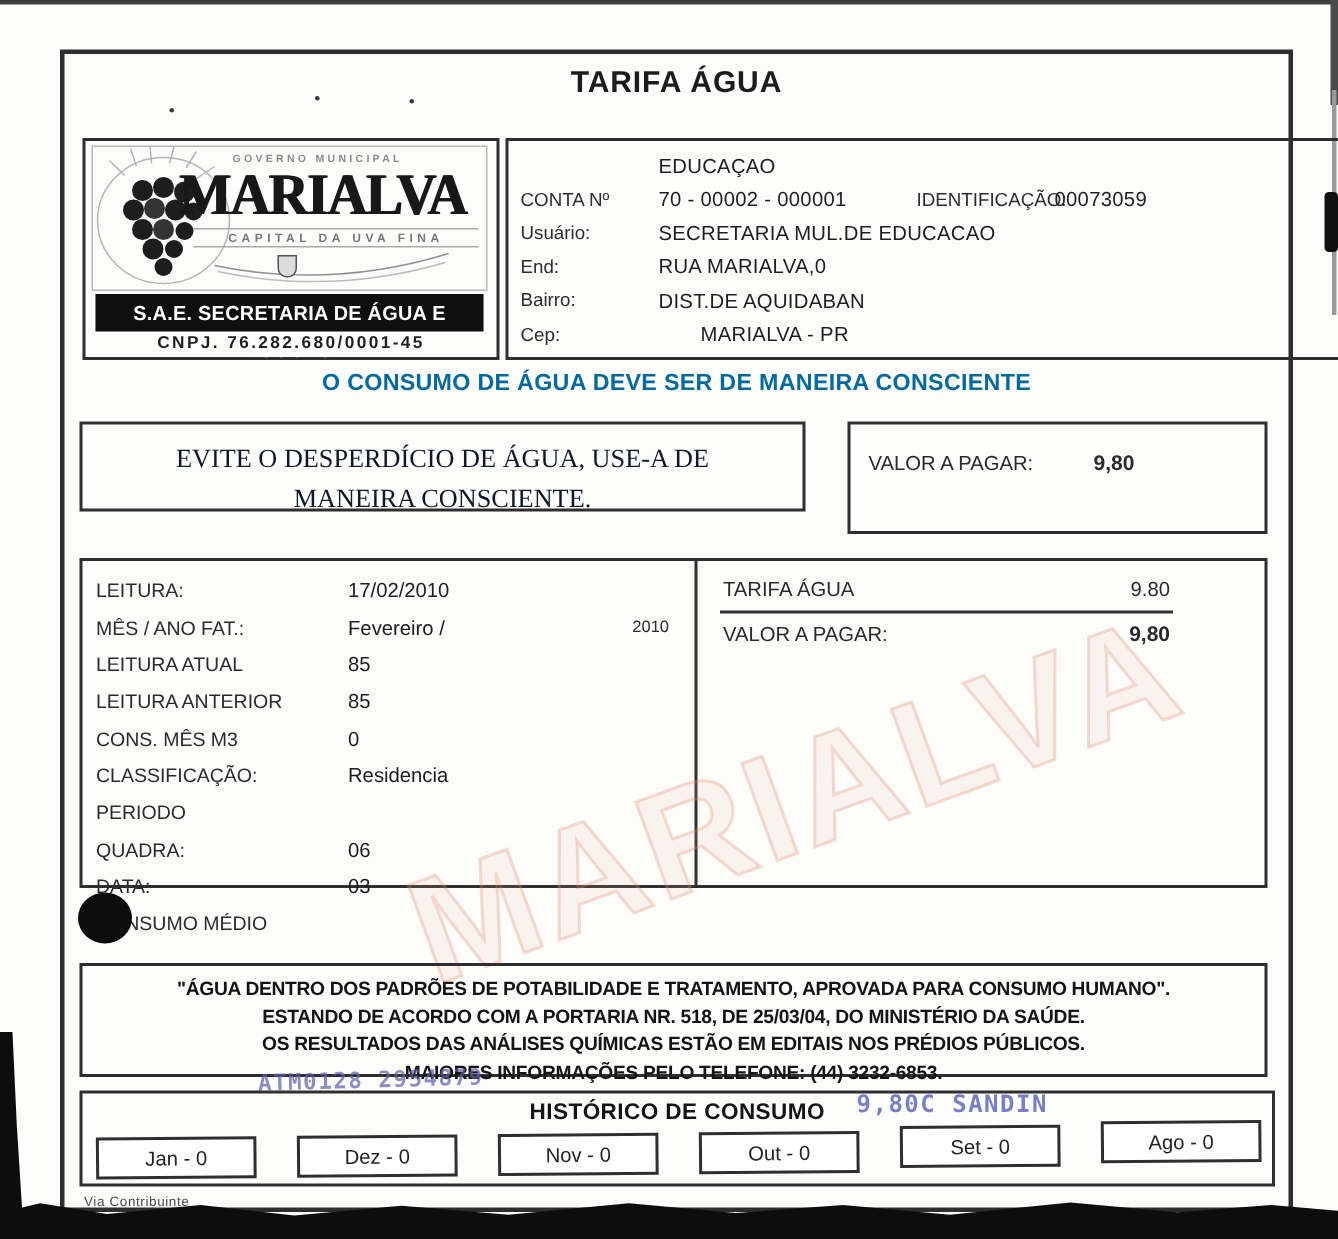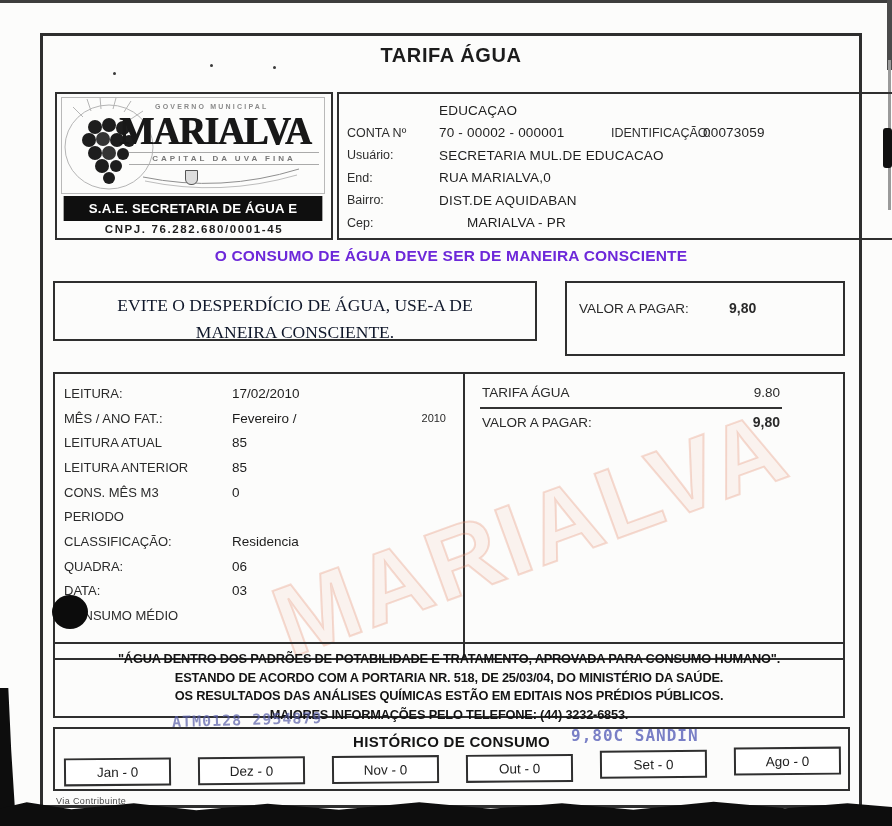--- a/index.html
+++ b/index.html
@@ -43,33 +43,33 @@
   
   .info-box { left:337px; top:92px; width:617px; height:148px; padding:5px 0 0 8px; }
   .info-row { display:flex; align-items:center; height:22.5px; }
   .info-row .lbl { width:92px; font-size:12.5px; color:#2d2d2d; }
   .info-row .val { font-size:13.5px; color:#1e1e1e; letter-spacing:.2px; }
   .val-conta { width:172px; }
   .lbl-ident { width:130px; font-size:12.5px; }
   .cep-indent { padding-left:28px; }
 
   .banner { position:absolute; left:40px; top:247px; width:822px; text-align:center;
-    font-size:15.5px; font-weight:bold; color:#6d28d9; letter-spacing:.2px; }
+    font-size:15.5px; font-weight:bold; color:#0369a1; letter-spacing:.2px; }
 
   
   .msg-box { left:53px; top:281px; width:484px; height:60px; font-family:"Liberation Serif", serif;
     font-weight:normal; font-size:17.5px; text-align:center; padding:9px 42px 0; line-height:27px; color:#0f172a; }
   .pay-box { left:565px; top:281px; width:280px; height:75px; padding:10px 12px 0; }
   .pay-row { display:flex; height:30px; align-items:center; }
   .pay-row .lbl { width:150px; font-size:13.5px; }
   .pay-row .val { font-size:13.5px; }
   .pay-row .val.bold { font-weight:bold; font-size:14px; }
 
   
-  .detail-box { left:53px; top:372px; width:792px; height:288px; }
+  .detail-box { left:53px; top:372px; width:792px; height:220px; }
   .detail-divider { position:absolute; left:408px; top:0; width:2px; height:100%; background:#2f2f2f; }
   .read-rows { position:absolute; left:9px; top:7px; width:386px; }
   .read-row { display:flex; height:24.7px; align-items:center; }
   .read-row .lbl { width:168px; font-size:13px; color:#2b2b2b; }
   .read-row .val { font-size:13.5px; color:#1d1d1d; }
   .read-row .extra { margin-left:auto; padding-right:4px; font-size:11px; }
   .charge-rows { position:absolute; left:425px; top:9px; width:302px; }
   .charge-row { display:flex; justify-content:space-between; align-items:center; font-size:13.5px; }
   .charge-row.first { padding:2px 2px 7px; border-bottom:2px solid #333; }
   .charge-row.second { padding:5px 2px 0; }
@@ -216,27 +216,27 @@
         <span class="lbl">LEITURA ANTERIOR</span>
         <span class="val">85</span>
         <span class="extra"></span>
       </div>
       <div class="read-row">
         <span class="lbl">CONS. MÊS M3</span>
         <span class="val">0</span>
         <span class="extra"></span>
       </div>
       <div class="read-row">
+        <span class="lbl">CLASSIFICAÇÃO:</span>
+        <span class="val">Residencia</span>
+        <span class="extra"></span>
+      </div>
+      <div class="read-row">
         <span class="lbl">PERIODO</span>
         <span class="val"></span>
-        <span class="extra"></span>
-      </div>
-      <div class="read-row">
-        <span class="lbl">CLASSIFICAÇÃO:</span>
-        <span class="val">Residencia</span>
         <span class="extra"></span>
       </div>
       <div class="read-row">
         <span class="lbl">QUADRA:</span>
         <span class="val">06</span>
         <span class="extra"></span>
       </div>
       <div class="read-row">
         <span class="lbl">DATA:</span>
         <span class="val">03</span>

